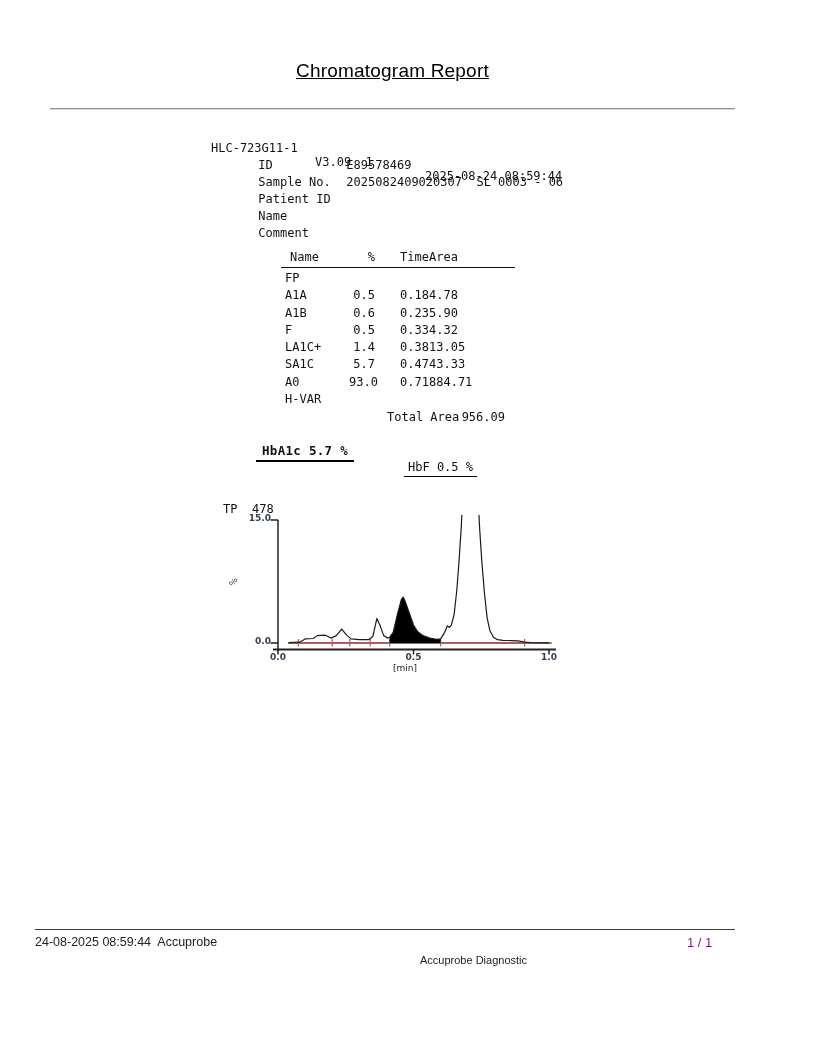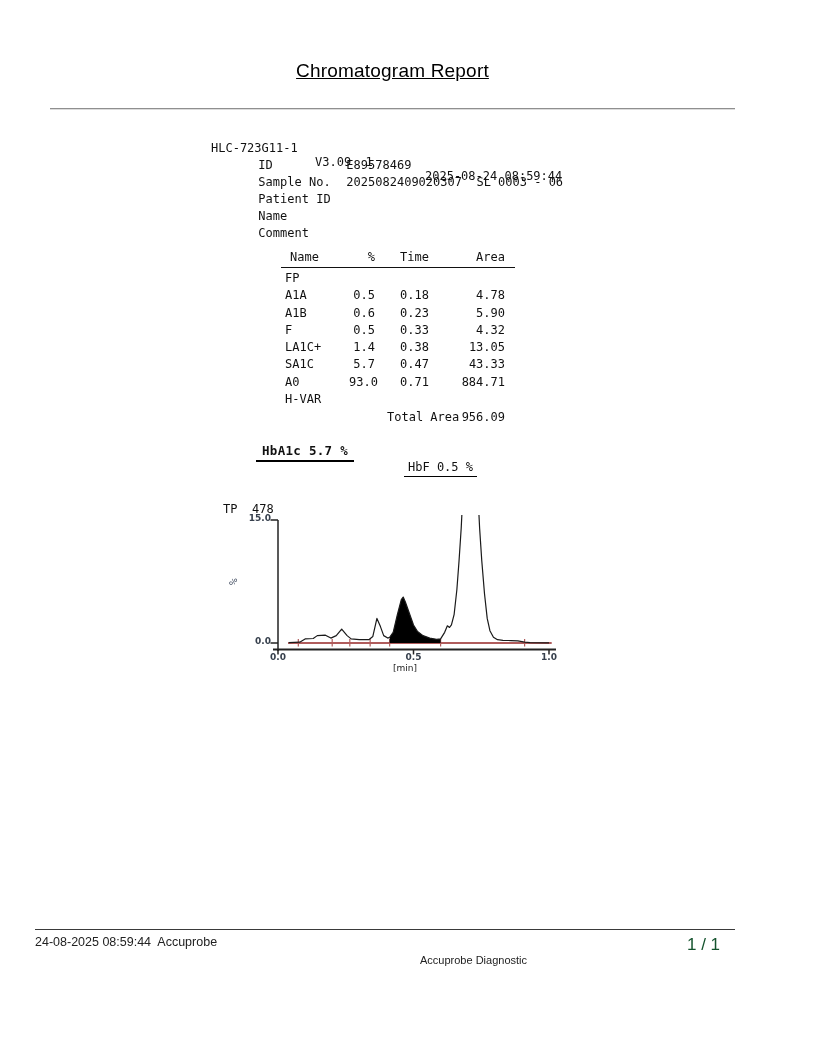--- a/index.html
+++ b/index.html
@@ -26,21 +26,21 @@
   .calib .eq-line { position:relative; height:18px; }
   .calib .eq { position:absolute; left:93px; white-space:pre; }
   .calib .hdr { display:flex; width:234px; border-bottom:1.4px solid #111;
                 padding-bottom:3px; margin-top:2px; }
   .calib .rows { padding-top:3px; }
   .calib .row { display:flex; width:234px; height:17.3px; }
   .c-name { width:68px; padding-left:4px; text-align:left; white-space:pre; }
   .c-name.h { padding-left:9px; }
   .c-pct  { width:26px; text-align:right; }
   .c-time { width:54px; text-align:right; }
-  .c-area { width:76px; text-align:right; }
+  .c-area { width:76px; text-align:left; }
   .total-row { position:relative; width:234px; height:18px; margin-top:1px; }
   .total-lbl { position:absolute; left:74px; white-space:pre;margin-left:32px; }
   .total-val { position:absolute; right:10px; }
 
   .hba1c { position:absolute; left:256px; top:443px; font-weight:bold; font-size:12.5px;
            border-bottom:2px solid #000; padding:0 6px 2px 6px; letter-spacing:0.3px; white-space:pre; }
   .hbf   { position:absolute; left:404px; top:460px; border-bottom:1.4px solid #000;
            padding:0 4px 2px 4px; white-space:pre; }
 
   .chart { position:absolute; left:215px; top:499px; width:350px; height:190px; }
@@ -54,21 +54,21 @@
   .x0  { left:51px;  top:153px; width:24px; text-align:center; }
   .x05 { left:186px; top:153px; width:25px; text-align:center; }
   .x10 { left:322px; top:153px; width:24px; text-align:center; }
   .xunit { left:178px; top:164px; width:41px; text-align:left; font-weight:normal; color:#222; }
   .ylab { position:absolute; left:12px; top:70px; width:16px; height:16px;
           font-size:11px; color:#4a5568; transform:rotate(-90deg); }
 
   .footer-rule { position:absolute; left:35px; top:929px; width:700px; height:0;
                  border-top:1.6px solid #3a3a3a; }
   .footer-left { position:absolute; left:35px; top:935px; font-size:12.5px; white-space:pre; color:#222; }
-  .footer-right{ position:absolute; left:687px; top:935px; font-size:17px; color:#14532d;text-align:center; }
+  .footer-right{ position:absolute; left:687px; top:935px; font-size:13px; color:#701a75;text-align:center; }
   .footer-center{ position:absolute; left:420px; top:954px; font-size:11px; color:#222; }
 </style>
 </head>
 <body>
 
 <div class="page">
 
   <div class="title">Chromatogram Report</div>
   <div class="title-rule"></div>
 

